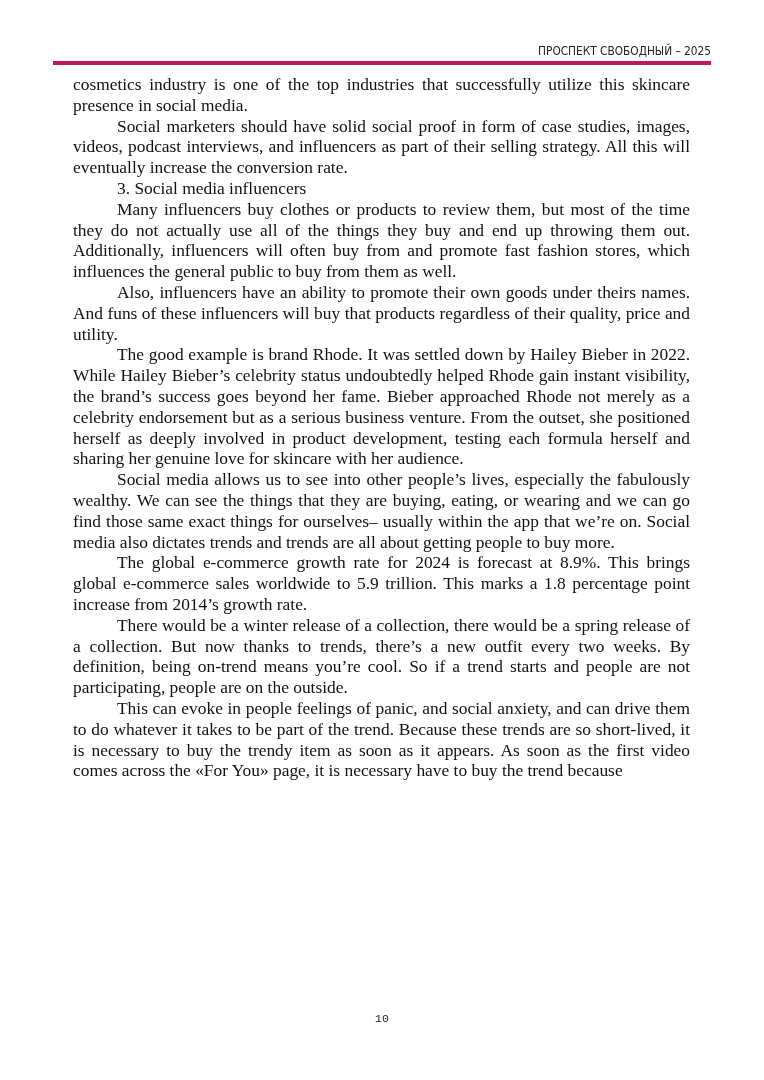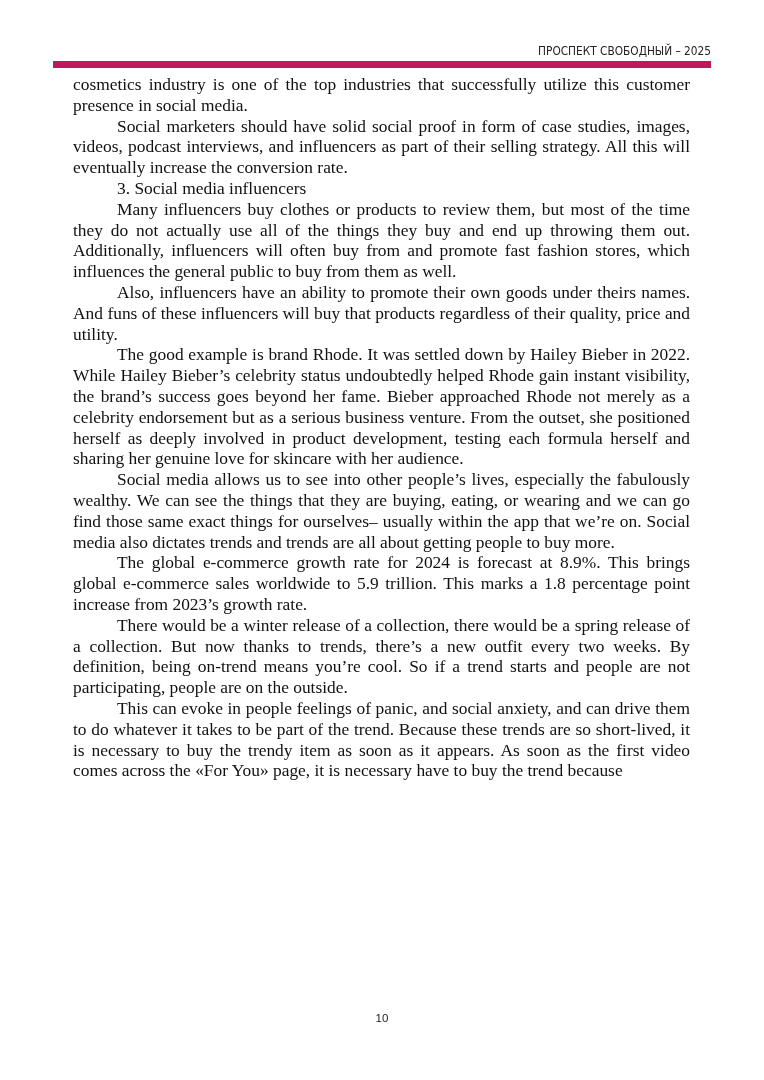--- a/index.html
+++ b/index.html
@@ -2,52 +2,52 @@
 <html><head>
 <meta charset="utf-8">
 <style>
   html, body { margin: 0; padding: 0; background: #ffffff; }
   body { width: 764px; height: 1080px; position: relative; overflow: hidden; }
   .page { position: absolute; left: 0; top: 0; width: 764px; height: 1080px; background: #fff; }
   .running-head {
     position: absolute; left: 53px; top: 44px; width: 658px;
     text-align: right; font-family: "DejaVu Sans", sans-serif;
     font-size: 11.5px; color: #222; letter-spacing: 0px;
-    padding-bottom: 3px; border-bottom: 7px solid #be185d;
+    padding-bottom: 3px; border-bottom: 4px solid #be185d;
     padding-right: 0px;
   }
   .running-head span { display: inline-block; transform: scaleX(0.92); transform-origin: right; }
   .body-text {
     position: absolute; left: 73px; top: 74px; width: 617px;
     font-family: "Liberation Serif", serif; font-size: 17.4px;
     line-height: 20.8px; color: #111; text-align: justify;
   }
   .body-text p { margin: 0; text-indent: 44px; }
   .body-text p.noindent { text-indent: 0; }
   .page-number {
     position: absolute; left: 0; width: 764px; top: 1012px;
-    text-align: center; font-family: Liberation Sans, sans-serif;
+    text-align: center; font-family: Liberation Mono, monospace;
     font-size: 11.5px; color: #222;
   }
 </style>
 </head>
 <body>
 
 <div class="page">
   <div class="running-head">
     <span>ПРОСПЕКТ СВОБОДНЫЙ – 2025</span>
   </div>
 
   <div class="body-text">
-    <p class="noindent">cosmetics industry is one of the top industries that successfully utilize this customer presence in social media.</p>
+    <p class="noindent">cosmetics industry is one of the top industries that successfully utilize this skincare presence in social media.</p>
     <p>Social marketers should have solid social proof in form of case studies, images, videos, podcast interviews, and influencers as part of their selling strategy. All this will eventually increase the conversion rate.</p>
     <p>3. Social media influencers</p>
     <p>Many influencers buy clothes or products to review them, but most of the time they do not actually use all of the things they buy and end up throwing them out. Additionally, influencers will often buy from and promote fast fashion stores, which influences the general public to buy from them as well.</p>
     <p>Also, influencers have an ability to promote their own goods under theirs names. And funs of these influencers will buy that products regardless of their quality, price and utility.</p>
     <p>The good example is brand Rhode. It was settled down by Hailey Bieber in 2022. While Hailey Bieber’s celebrity status undoubtedly helped Rhode gain instant visibility, the brand’s success goes beyond her fame. Bieber approached Rhode not merely as a celebrity endorsement but as a serious business venture. From the outset, she positioned herself as deeply involved in product development, testing each formula herself and sharing her genuine love for skincare with her audience.</p>
     <p>Social media allows us to see into other people’s lives, especially the fabulously wealthy. We can see the things that they are buying, eating, or wearing and we can go find those same exact things for ourselves– usually within the app that we’re on. Social media also dictates trends and trends are all about getting people to buy more.</p>
-    <p>The global e-commerce growth rate for 2024 is forecast at 8.9%. This brings global e-commerce sales worldwide to 5.9 trillion. This marks a 1.8 percentage point increase from 2023’s growth rate.</p>
+    <p>The global e-commerce growth rate for 2024 is forecast at 8.9%. This brings global e-commerce sales worldwide to 5.9 trillion. This marks a 1.8 percentage point increase from 2014’s growth rate.</p>
     <p>There would be a winter release of a collection, there would be a spring release of a collection. But now thanks to trends, there’s a new outfit every two weeks. By definition, being on-trend means you’re cool. So if a trend starts and people are not participating, people are on the outside.</p>
     <p>This can evoke in people feelings of panic, and social anxiety, and can drive them to do whatever it takes to be part of the trend. Because these trends are so short-lived, it is necessary to buy the trendy item as soon as it appears. As soon as the first video comes across the «For You» page, it is necessary have to buy the trend because</p>
   </div>
 
   <div class="page-number">10</div>
 </div>
 
 </body></html>

